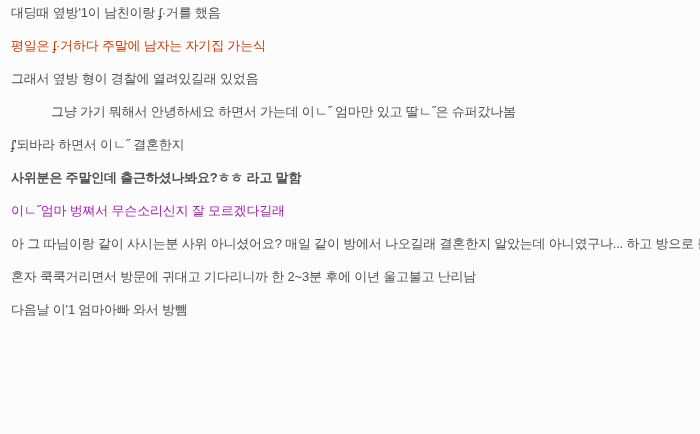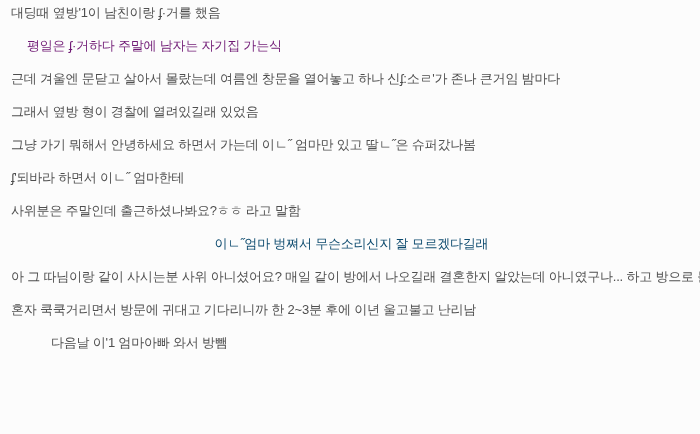--- a/index.html
+++ b/index.html
@@ -28,23 +28,22 @@
     white-space: nowrap;
     text-align: left;
     font-weight: 400;
   }
 </style>
 </head>
 <body style="background: rgb(252, 252, 252);">
 
 <div class="post-content">
   <p class="post-line" style="color: rgb(79, 79, 79);">대딩때 옆방'1이 남친이랑 ʄ·거를 했음</p>
-  <p class="post-line" style="color: #701a75; margin-left: 16px;">평일은 ʄ·거하다 주말에 남자는 자기집 가는식</p>
-  <p class="post-line" style="color: rgb(79, 79, 79);">근데 겨울엔 문닫고 살아서 몰랐는데 여름엔 창문을 열어놓고 하나 신ʄ:소ㄹ'가 존나 큰거임 밤마다</p>
+  <p class="post-line" style="color: #c2410c;">평일은 ʄ·거하다 주말에 남자는 자기집 가는식</p>
   <p class="post-line" style="color: rgb(79, 79, 79);">그래서 옆방 형이 경찰에 열려있길래 있었음</p>
-  <p class="post-line" style="color: rgb(79, 79, 79);">그냥 가기 뭐해서 안녕하세요 하면서 가는데 이ㄴ˝ 엄마만 있고 딸ㄴ˝은 슈퍼갔나봄</p>
-  <p class="post-line" style="color: rgb(79, 79, 79);">ʄ'되바라 하면서 이ㄴ˝ 엄마한테</p>
-  <p class="post-line" style="color: rgb(79, 79, 79);">사위분은 주말인데 출근하셨나봐요?ㅎㅎ 라고 말함</p>
-  <p class="post-line" style="color: #0c4a6e; text-align: center;">이ㄴ˝엄마 벙쪄서 무슨소리신지 잘 모르겠다길래</p>
+  <p class="post-line" style="color: rgb(79, 79, 79); margin-left: 40px;">그냥 가기 뭐해서 안녕하세요 하면서 가는데 이ㄴ˝ 엄마만 있고 딸ㄴ˝은 슈퍼갔나봄</p>
+  <p class="post-line" style="color: rgb(79, 79, 79);">ʄ'되바라 하면서 이ㄴ˝ 결혼한지</p>
+  <p class="post-line" style="color: rgb(79, 79, 79); font-weight: bold;">사위분은 주말인데 출근하셨나봐요?ㅎㅎ 라고 말함</p>
+  <p class="post-line" style="color: #a21caf;">이ㄴ˝엄마 벙쪄서 무슨소리신지 잘 모르겠다길래</p>
   <p class="post-line" style="color: rgb(79, 79, 79);">아 그 따님이랑 같이 사시는분 사위 아니셨어요? 매일 같이 방에서 나오길래 결혼한지 알았는데 아니였구나... 하고 방으로 들어갔음</p>
   <p class="post-line" style="color: rgb(79, 79, 79);">혼자 쿡쿡거리면서 방문에 귀대고 기다리니까 한 2~3분 후에 이년 울고불고 난리남</p>
-  <p class="post-line" style="color: rgb(79, 79, 79); margin-left: 40px;">다음날 이'1 엄마아빠 와서 방뺌</p>
+  <p class="post-line" style="color: rgb(79, 79, 79);">다음날 이'1 엄마아빠 와서 방뺌</p>
 </div>
 
 </body></html>

